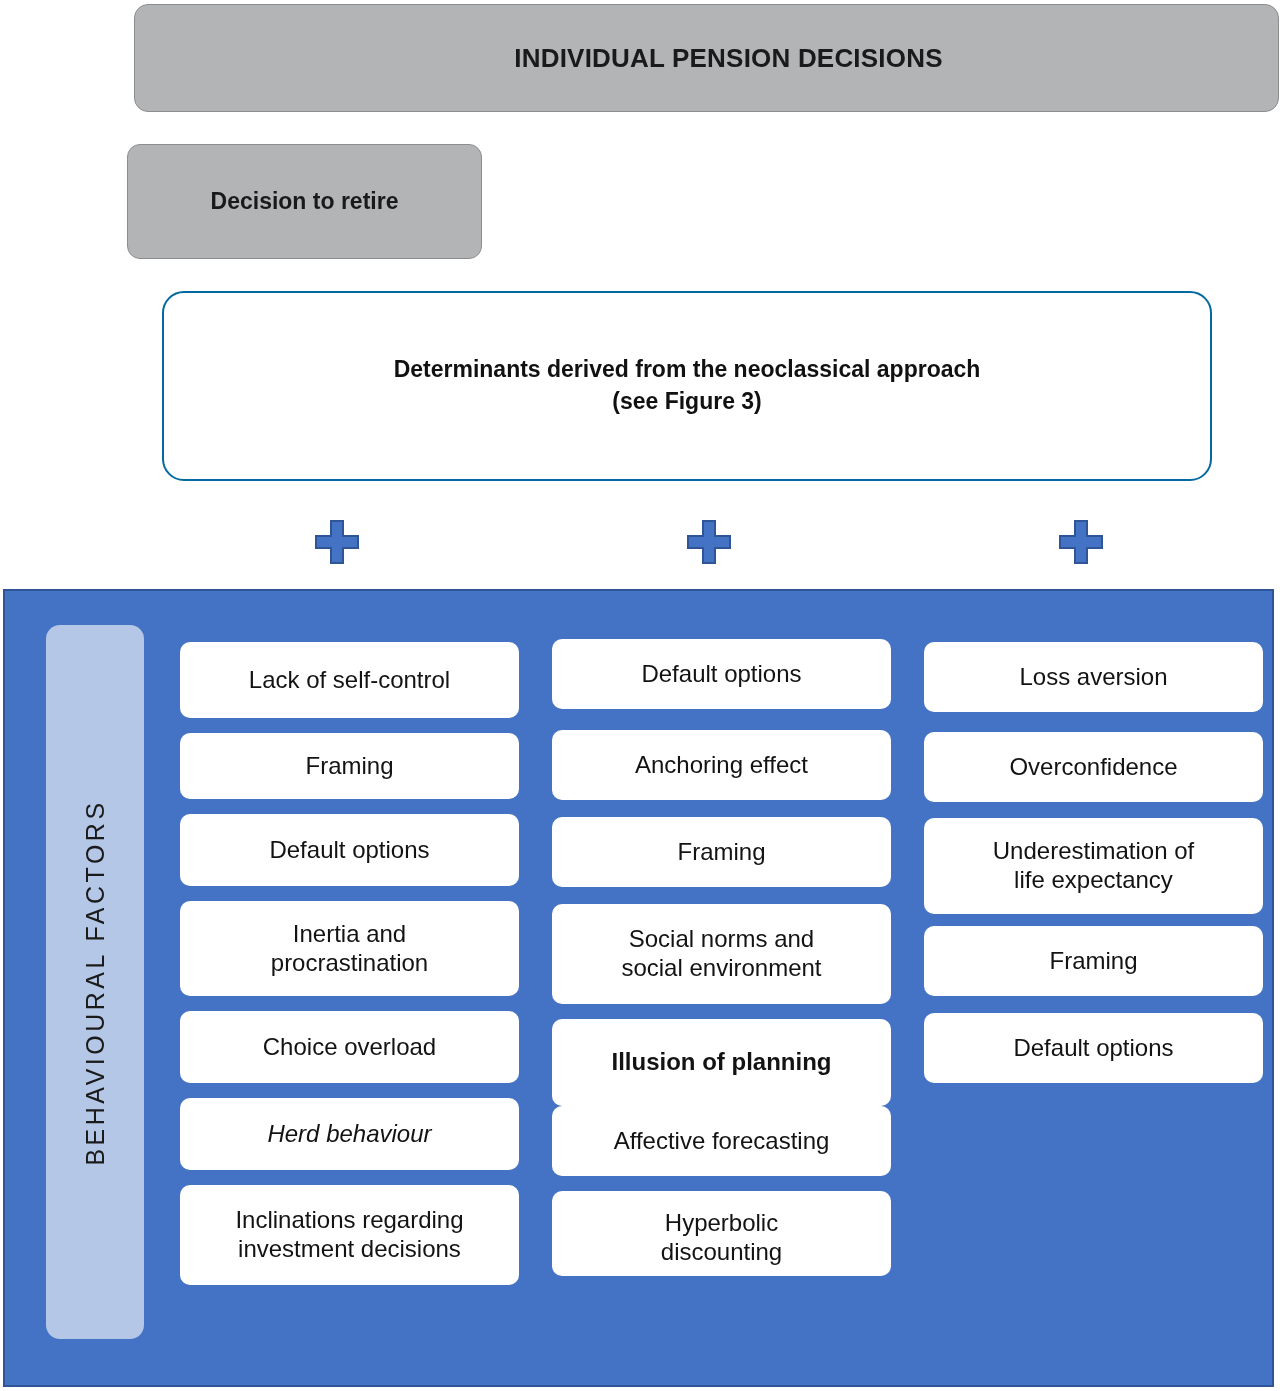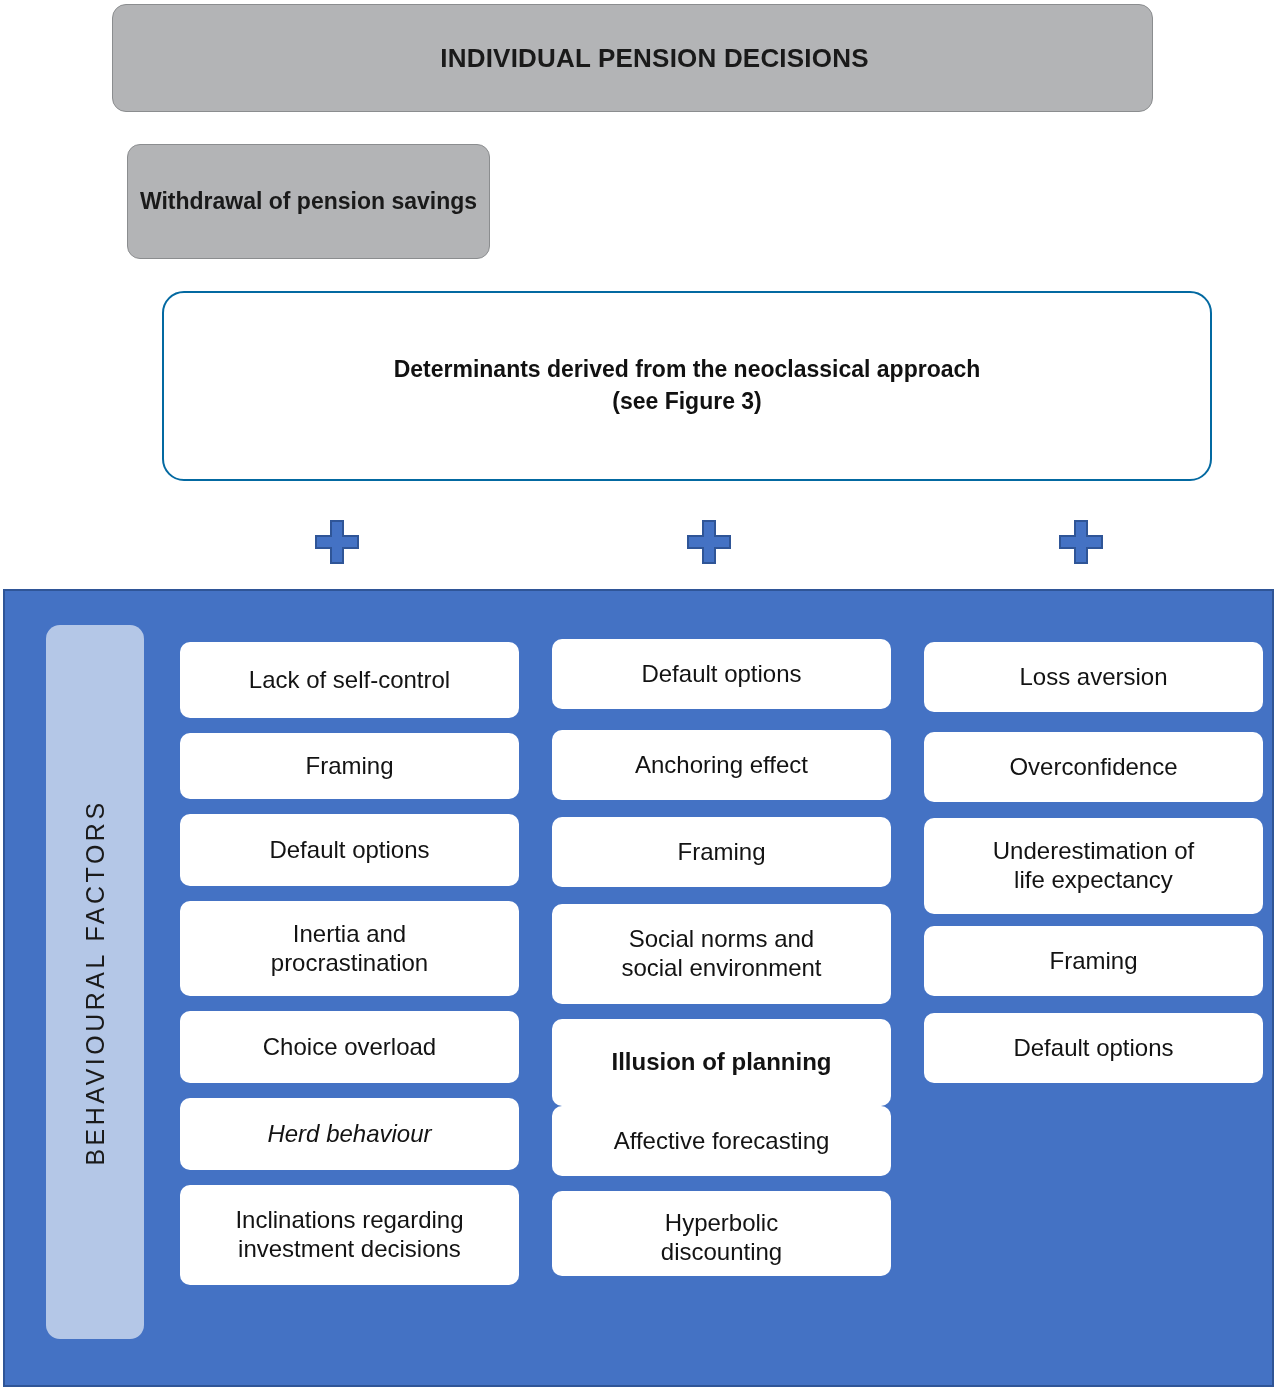--- a/index.html
+++ b/index.html
@@ -11,23 +11,23 @@
     width: 1280px;
     height: 1391px;
     position: relative;
     font-family: "Liberation Sans", sans-serif;
     overflow: hidden;
   }
 
   
   .title-bar {
     position: absolute;
-    left: 112px;
+    left: 134px;
     top: 4px;
-    width: 1041px;
+    width: 1145px;
     height: 108px;
     box-sizing: border-box;
     background: #b3b4b6;
     border: 1.5px solid #8b8d8f;
     border-radius: 14px;
     display: flex;
     align-items: center;
     justify-content: center;
     padding-left: 44px;
   }
@@ -190,23 +190,22 @@
   }
 </style>
 </head>
 <body>
 
 <div class="title-bar">
   <div class="title-bar-text">INDIVIDUAL PENSION DECISIONS</div>
 </div>
 
 <div class="stage-row">
-  <div class="stage-box stage-box-3">
-    <div class="stage-text">Withdrawal of
-pension savings</div>
+  <div class="stage-box stage-box-2">
+    <div class="stage-text">Decision to retire</div>
   </div>
 </div>
 
 <div class="determinants">
   <div class="determinants-text">Determinants derived from the neoclassical approach
 (see Figure 3)</div>
 </div>
 
 <div class="plus-row">
   <div class="plus plus-1">

